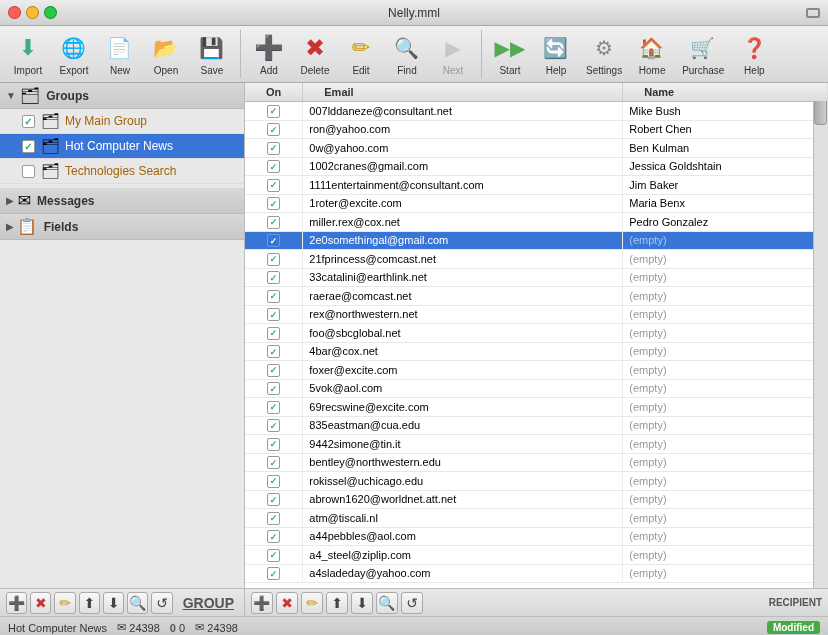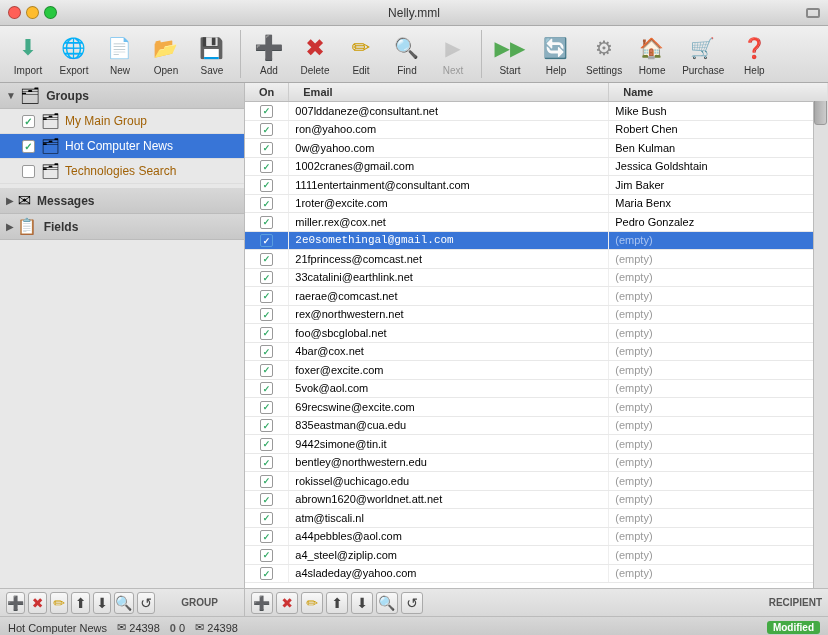--- a/index.html
+++ b/index.html
@@ -139,21 +139,21 @@
     .table-wrapper {
       flex: 1;
       overflow-y: auto;
       overflow-x: hidden;
       position: relative;
     }
     .email-table th {
       background: linear-gradient(to bottom, #f0f0f0, #ddd);
       border-bottom: 1px solid #bbb;
       border-right: 1px solid #ccc;
-      padding: 3px 14px;
+      padding: 3px 21px;
       text-align: left;
       font-size: 11px;
       font-weight: bold;
       color: #333;
       position: sticky;
       top: 0;
       z-index: 1;
     }
     .email-table td {
       border-bottom: 1px solid #e8e8e8;
@@ -202,22 +202,23 @@
       width: 22px; height: 22px;
       display: flex; align-items: center; justify-content: center;
       background: linear-gradient(to bottom, #f8f8f8, #e0e0e0);
       border: 1px solid #aaa;
       border-radius: 3px;
       cursor: pointer;
       font-size: 14px;
       color: #444;
     }
     .btn-group-label {
-      font-size: 10px; font-weight: bold; color: #555;
-      margin: 0 20px;
+      font-size: 14px; font-weight: bold; color: #555;
+      margin: 0 4px;
+      text-decoration: underline;
     }
     .btn-spacer { flex: 1; }
     .recipient-label {
       font-size: 10px; font-weight: bold; color: #555;
     }
 
     
     .status-bar {
       height: 22px;
       background: linear-gradient(to bottom, #d8d8d8, #c8c8c8);
@@ -409,21 +410,21 @@
               <td>1roter@excite.com</td>
               <td>Maria Benx</td>
             </tr>
             <tr>
               <td class="check-cell"><div class="row-check">✓</div></td>
               <td>miller.rex@cox.net</td>
               <td>Pedro Gonzalez</td>
             </tr>
             <tr class="selected">
               <td class="check-cell"><div class="row-check" style="background: rgb(56, 117, 215); border-color: rgb(90, 159, 224); color: white;">✓</div></td>
-              <td style="color: white; font-family: Liberation Mono, monospace;">2e0somethingal@gmail.com</td>
+              <td style="color: white;">2e0somethingal@gmail.com</td>
               <td class="empty-name" style="color: rgb(170, 196, 240);">(empty)</td>
             </tr>
             <tr>
               <td class="check-cell"><div class="row-check">✓</div></td>
               <td>21fprincess@comcast.net</td>
               <td class="empty-name">(empty)</td>
             </tr>
             <tr>
               <td class="check-cell"><div class="row-check">✓</div></td>
               <td>33catalini@earthlink.net</td>

